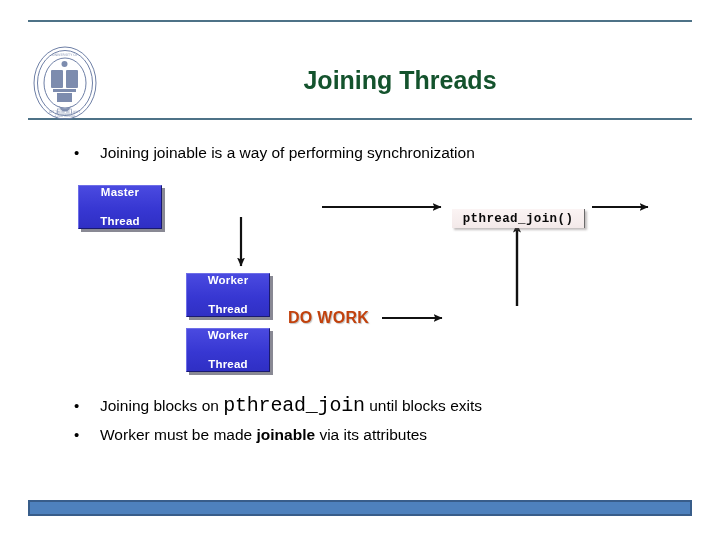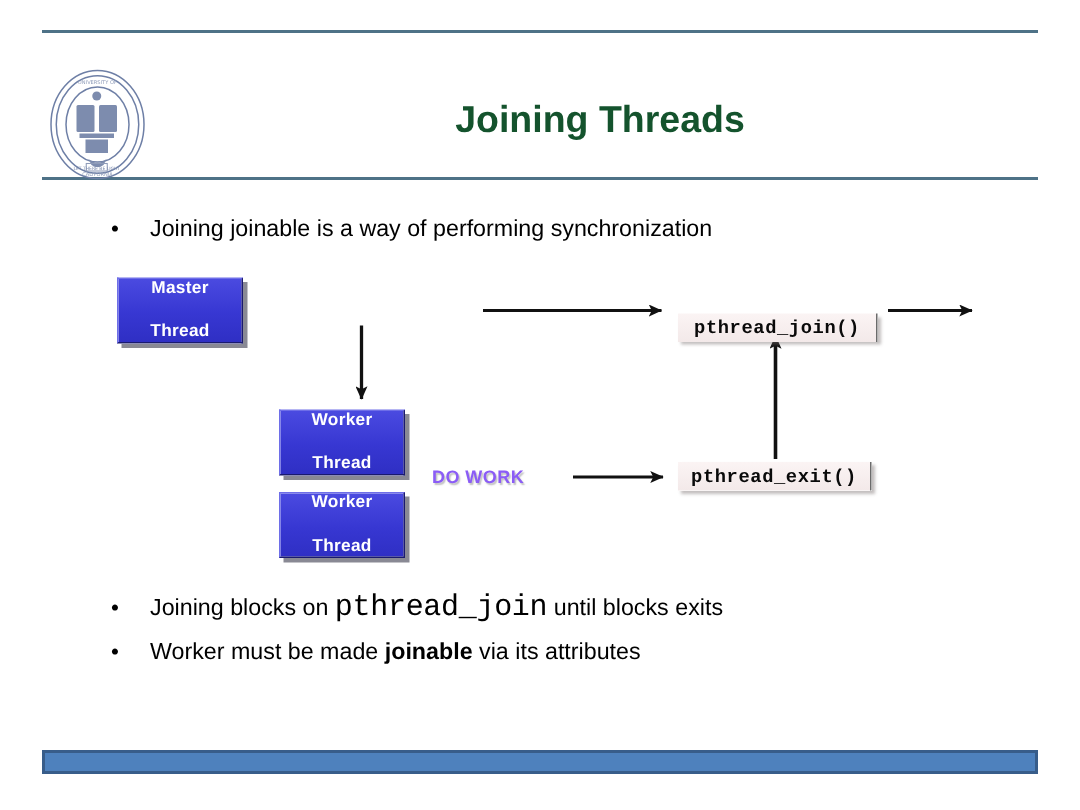--- a/index.html
+++ b/index.html
@@ -132,22 +132,22 @@
   #lbl-exit   { left: 382px; top: 130px; width: 128px; height: 19px; }
 
   .do-work {
     position: absolute;
     left: 218px;
     top: 130px;
     width: 86px;
     height: 19px;
     display: flex;
     align-items: center;
-    color: #8b5cf6;
-    font-size: 12px;
+    color: #c2410c;
+    font-size: 16px;
     font-weight: bold;
     letter-spacing: 0.3px;
     text-shadow: 1px 1px 1px rgba(150,150,150,0.6);
   }
 
   #arrows {
     position: absolute;
     left: 0; top: 0;
     width: 590px; height: 198px;
     overflow: visible;
@@ -231,21 +231,20 @@
   <div class="thread-box" id="box-worker1">
     <span>Worker</span>
     <span>Thread</span>
   </div>
   <div class="thread-box" id="box-worker2">
     <span>Worker</span>
     <span>Thread</span>
   </div>
 
   <div class="code-label" id="lbl-join">pthread_join()</div>
-  <div class="code-label" id="lbl-exit">pthread_exit()</div>
 
   <div class="do-work">DO WORK</div>
 </div>
 
 <div class="bullet" id="bullet-two">
   <span class="dot">•</span>
   <span class="txt">
     <span>Joining blocks on </span><span class="mono">pthread_join</span><span> until blocks exits</span>
   </span>
 </div>

